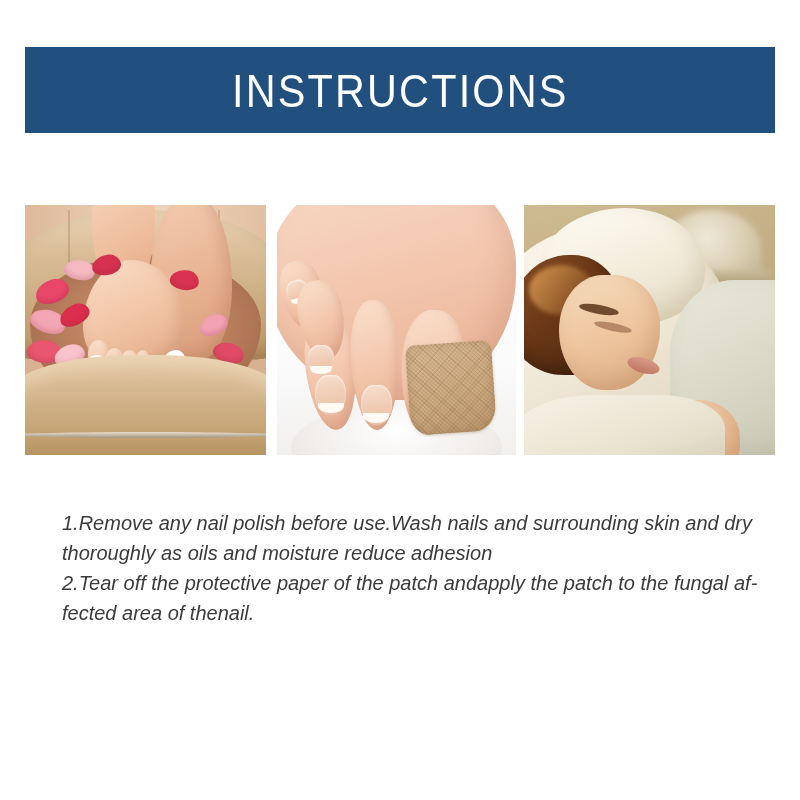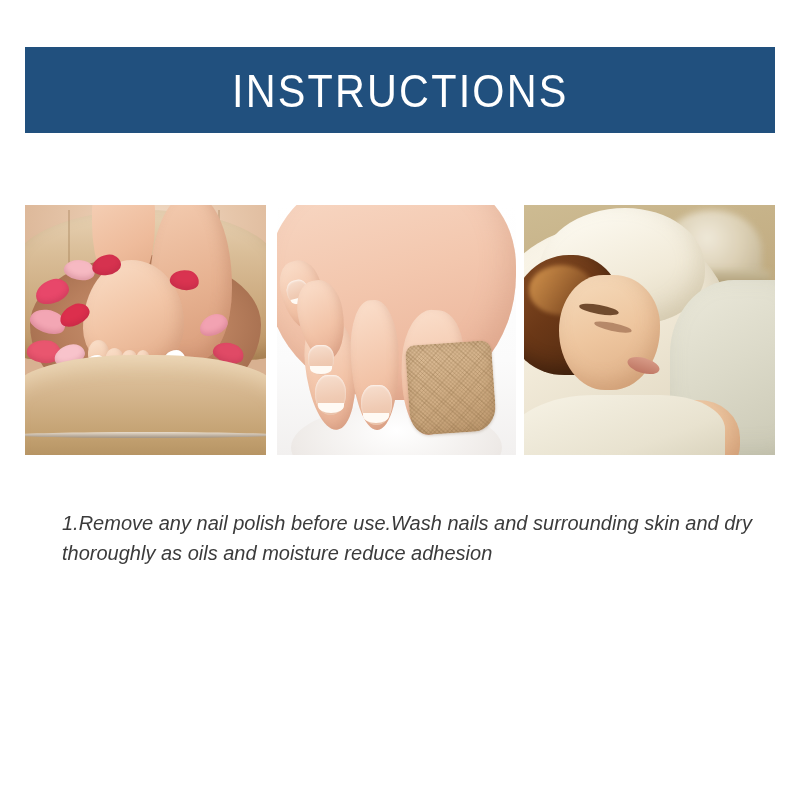--- a/index.html
+++ b/index.html
@@ -392,13 +392,15 @@
       <div class="p3-shoulder"></div>
       <div class="p3-arm"></div>
       <div class="p3-sheet"></div>
     </div>
   </div>
 </div>
 
 <div class="instructions">
   <div class="ins-line">1.Remove any nail polish before use.Wash nails and surrounding skin and dry</div>
   <div class="ins-line">thoroughly as oils and moisture reduce adhesion</div>
+  <div class="ins-line">2.Tear off the protective paper of the patch andapply the patch to the fungal af-</div>
+  <div class="ins-line">fected area of thenail.</div>
 </div>
 
 </body></html>

